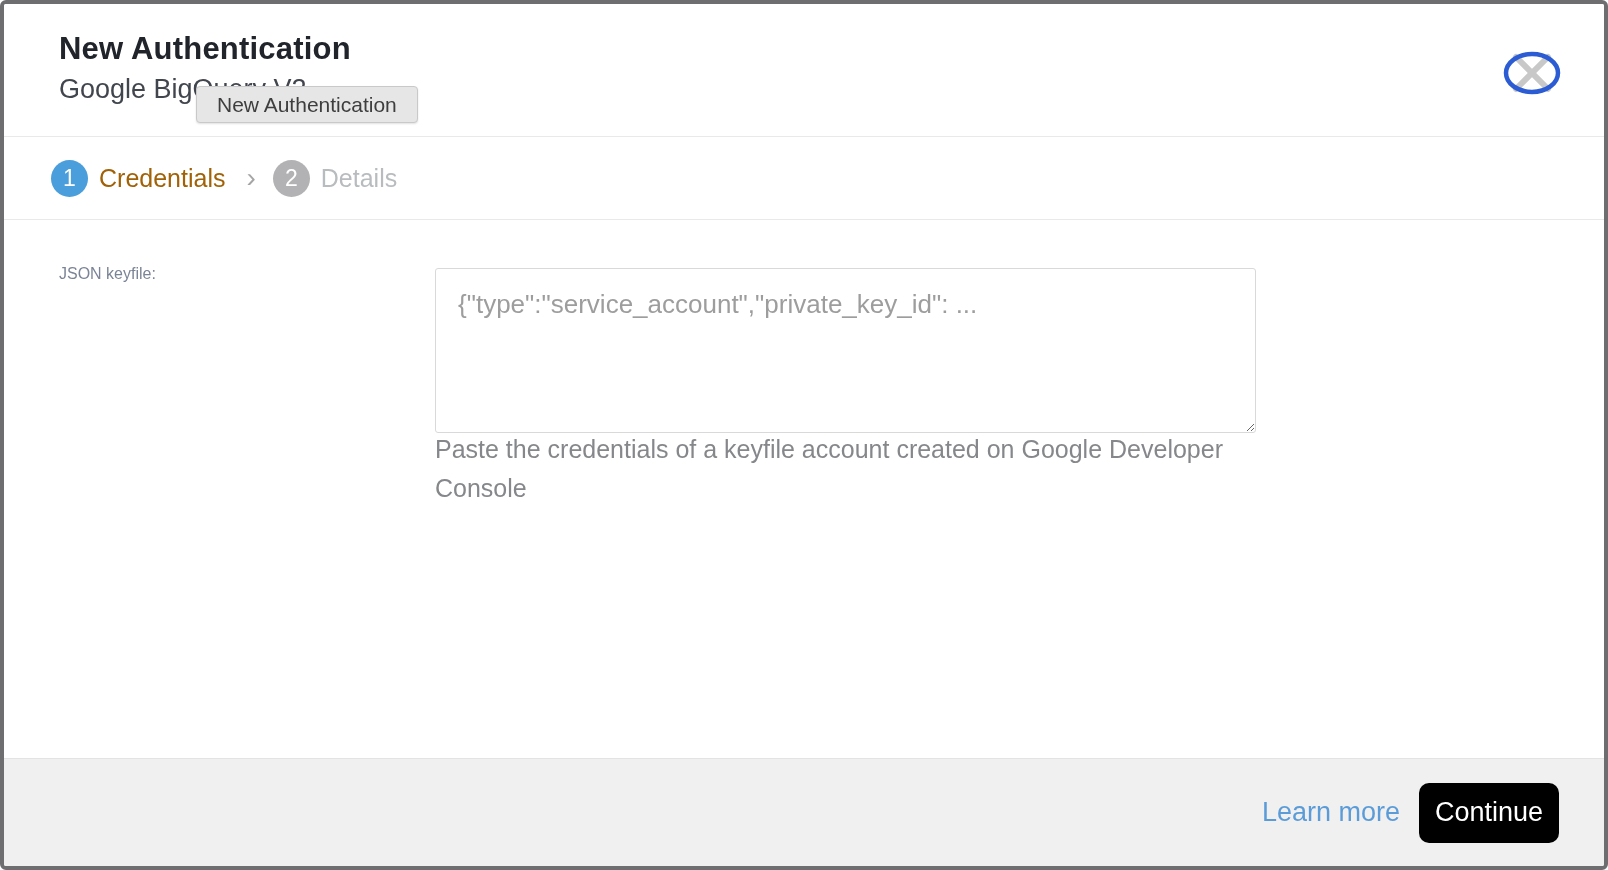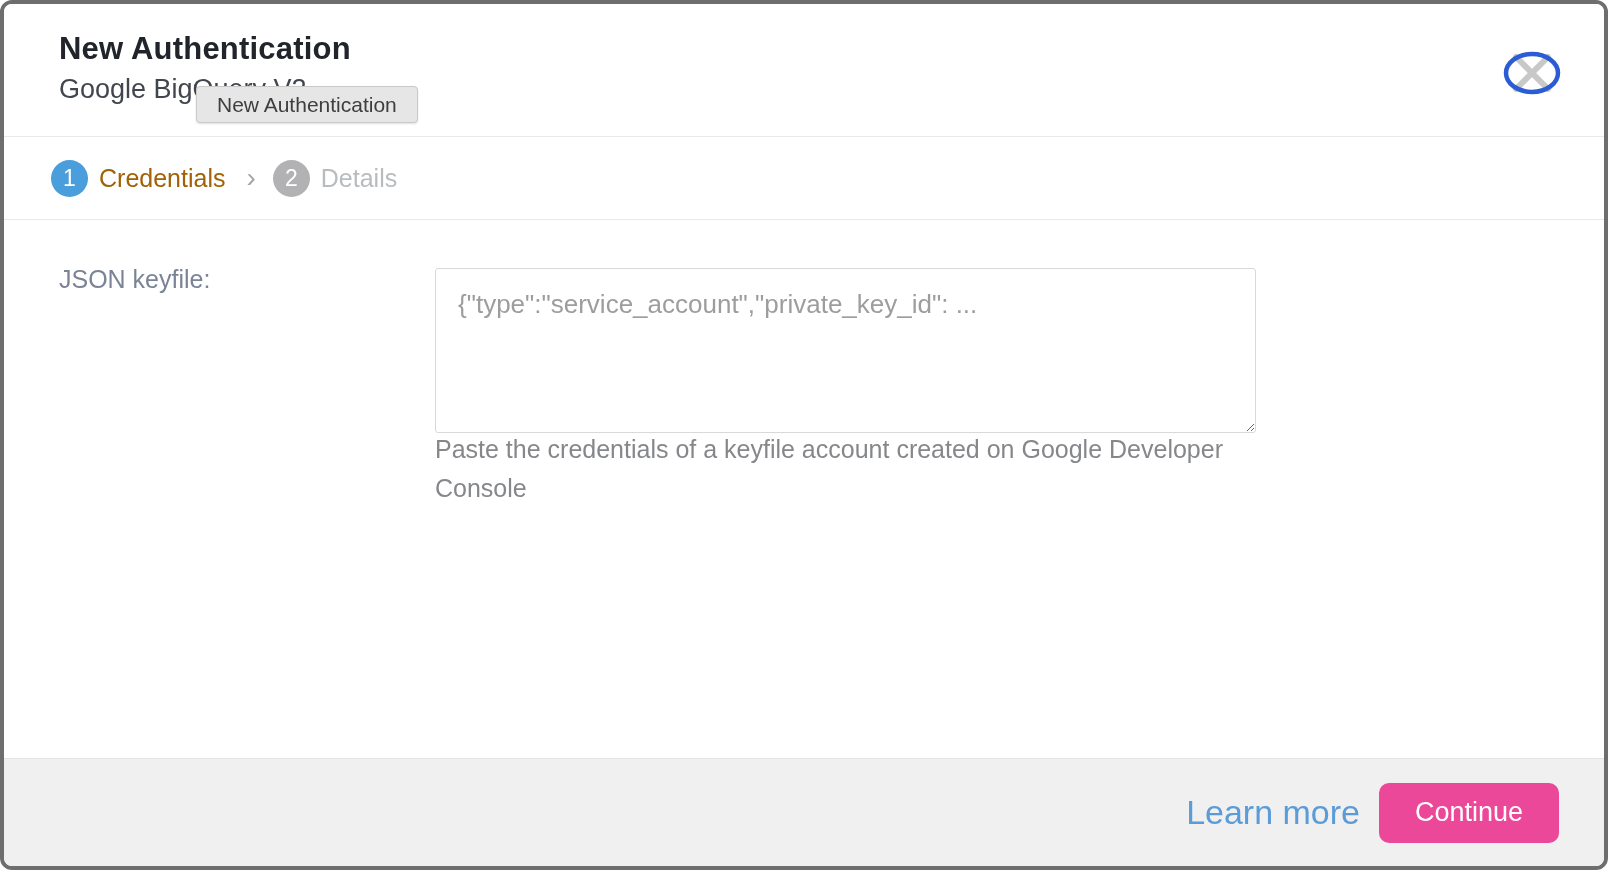--- a/index.html
+++ b/index.html
@@ -5,21 +5,21 @@
   * { box-sizing: border-box; }
   html, body { margin: 0; padding: 0; background: #ffffff; }
   body { font-family: "Liberation Sans", sans-serif; }
 
   .modal {
     position: relative;
     width: 1608px;
     height: 870px;
     background: #ffffff;
     border: 4px solid #6e6e71;
-    border-radius: 12px;
+    border-radius: 6px;
     overflow: hidden;
   }
 
   
   .header {
     position: absolute;
     top: 0; left: 0; right: 0;
     height: 133px;
     border-bottom: 1px solid #e9e9e9;
     background: #fff;
@@ -98,21 +98,21 @@
     color: #a5a5a5;
     font-size: 28px;
     margin: 0 17px 0 21px;
     line-height: 1;
   }
 
   
   .form-label {
     position: absolute;
     left: 55px; top: 261px;
-    font-size: 25px;
+    font-size: 16px;
     color: #7b8496;
   }
   .keyfile-textarea {
     position: absolute;
     left: 431px; top: 264px;
     width: 821px; height: 165px;
     border: 1px solid #d9d9d9;
     border-radius: 3px;
     padding: 20px 22px;
     font-size: 26px;
@@ -139,27 +139,27 @@
     background: #f0f0f1;
     border-top: 1px solid #e3e3e3;
     display: flex;
     align-items: center;
     justify-content: flex-end;
     padding-right: 45px;
     gap: 19px;
   }
   .learn-more {
     color: #5b9cd8;
-    font-size: 34px;
+    font-size: 27px;
     text-decoration: none;
     cursor: pointer;
   }
   .continue-btn {
-    width: 180px; height: 60px;
-    background: #ec4899;
+    width: 140px; height: 60px;
+    background: #000000;
     color: #ffffff;
     border: none;
     border-radius: 10px;
     font-size: 27px;
     font-family: "Liberation Sans", sans-serif;
     cursor: pointer;
   }
 </style>
 </head>
 <body>

